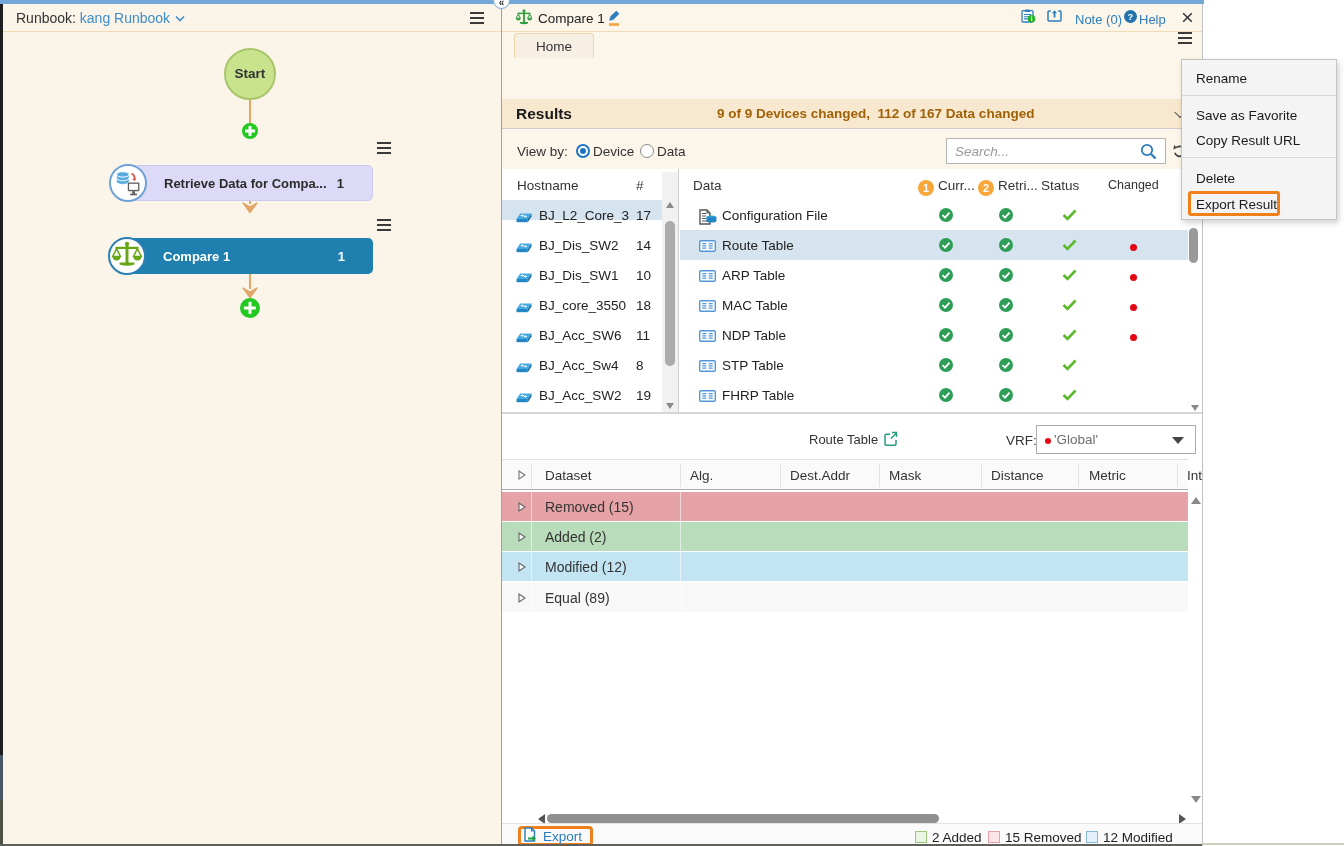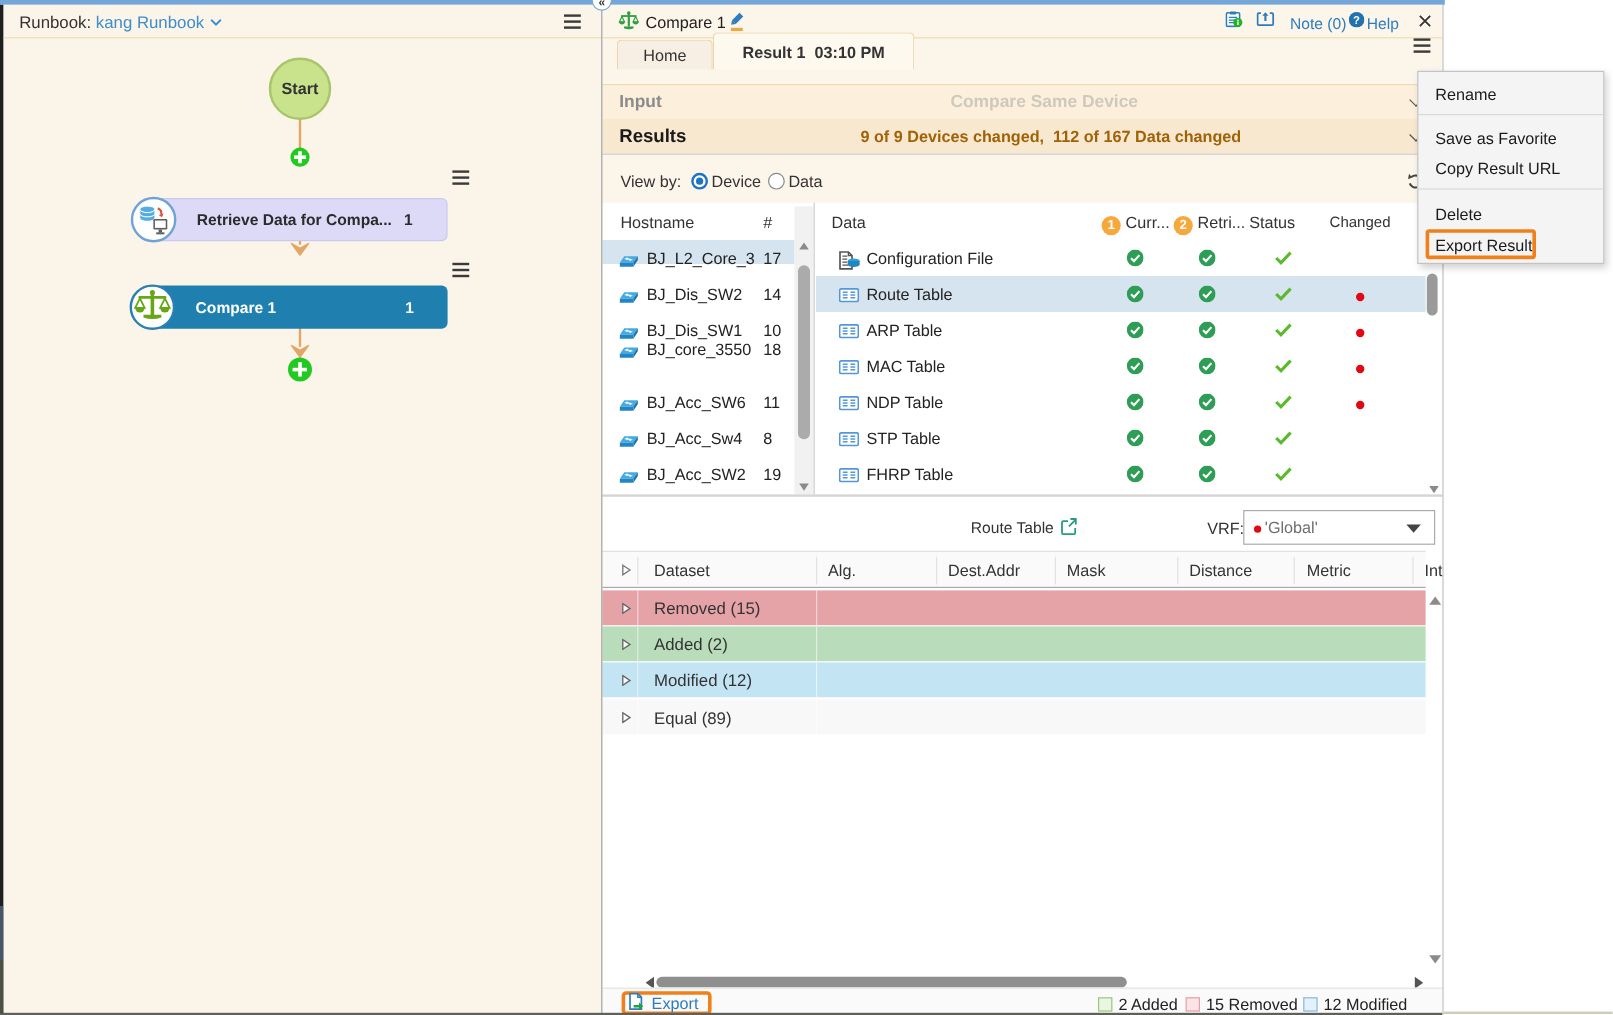--- a/index.html
+++ b/index.html
@@ -253,43 +253,44 @@
           <circle cx="6.5" cy="6.5" r="6.5" fill="#2272ad"></circle>
           <text x="6.5" y="9.6" font-size="9.5" font-weight="bold" fill="#fff" text-anchor="middle">?</text>
         </svg>
       <div style="position:absolute; left:637px; top:8px; font-size:13px;" class="bluetxt">Help</div>
       <svg style="position:absolute;left:680px;top:8px" width="11" height="11" viewBox="0 0 11 11">
           <path d="M1.2 1.2 L9.8 9.8 M9.8 1.2 L1.2 9.8" stroke="#333" stroke-width="1.5"></path>
         </svg>
     </div>
     <div id="tabrow">
       <div id="tab1" class="tab">Home</div>
-      <div id="tab2" class="tab">Result 1&nbsp;&nbsp;03:10 PM</div>
       <div class="hamb" style="left:676px; top:11px;">
           <i></i>
           <i></i>
           <i></i>
         </div>
     </div>
-    <div id="inputrow">
-        <span class="h">Input</span>
-        <span class="c">Compare Same Device</span>
-        <div class="rowchev"></div>
-      </div>
     <div id="resultsrow">
         <span class="h">Results</span>
         <span class="c">9 of 9 Devices changed,&nbsp; 112 of 167 Data changed</span>
         <div class="rowchev"></div>
       </div>
     <div id="viewby">
       <span class="lbl">View by:</span>
       <div class="radio" id="rad1"></div>
         <span class="r1">Device</span>
       <div class="radio" id="rad2"></div>
         <span class="r2">Data</span>
+      <div id="searchbox">
+          <span class="ph">Search...</span>
+        <svg style="position:absolute;right:8px;top:4px" width="17" height="17" viewBox="0 0 17 17">
+            <circle cx="7" cy="7" r="5.2" stroke="#2d7dbd" stroke-width="1.8" fill="none"></circle>
+            <line x1="11" y1="11" x2="15.5" y2="15.5" stroke="#2d7dbd" stroke-width="2.4"></line>
+          </svg>
+      </div>
       <svg style="position:absolute;left:671px;top:15px" width="15" height="15" viewBox="0 0 15 15">
           <path d="M3.2 3.6 a5 5 0 1 1 -1.4 5.2" stroke="#444" stroke-width="1.7" fill="none"></path>
           <path d="M1.2 0.8 l2.6 3.2 l-3.4 1.4 Z" fill="#444"></path>
         </svg>
     </div>
     <div id="content">
       <div id="devhead">
           <span class="h1">Hostname</span>
           <span class="h2">#</span>
         </div>
@@ -317,21 +318,21 @@
           <div class="devrow" style="top:91px">
             <svg width="16" height="10" viewBox="0 0 16 10">
               <path d="M4.2 0.5 L15.5 0.5 L11.8 6 L0.5 6 Z" fill="#45aae2"></path>
               <path d="M0.5 6 L11.8 6 L11.8 9.2 L0.5 9.2 Z" fill="#2386c4"></path>
               <path d="M11.8 6 L15.5 0.5 L15.5 3.6 L11.8 9.2 Z" fill="#1a6ea6"></path>
               <path d="M4.6 2.6 l2.6 0 M6.2 1.8 l1.2 0.8 -1.4 0.8 M11 3.4 l-2.6 0 M9.4 2.6 l-1.2 0.8 1.4 0.8" stroke="#fff" stroke-width="0.9" fill="none"></path>
             </svg>
             <span class="nm">BJ_Dis_SW1</span>
             <span class="ct">10</span>
           </div>
-          <div class="devrow" style="top:107px">
+          <div class="devrow" style="top:121px">
             <svg width="16" height="10" viewBox="0 0 16 10">
               <path d="M4.2 0.5 L15.5 0.5 L11.8 6 L0.5 6 Z" fill="#45aae2"></path>
               <path d="M0.5 6 L11.8 6 L11.8 9.2 L0.5 9.2 Z" fill="#2386c4"></path>
               <path d="M11.8 6 L15.5 0.5 L15.5 3.6 L11.8 9.2 Z" fill="#1a6ea6"></path>
               <path d="M4.6 2.6 l2.6 0 M6.2 1.8 l1.2 0.8 -1.4 0.8 M11 3.4 l-2.6 0 M9.4 2.6 l-1.2 0.8 1.4 0.8" stroke="#fff" stroke-width="0.9" fill="none"></path>
             </svg>
             <span class="nm">BJ_core_3550</span>
             <span class="ct">18</span>
           </div>
           <div class="devrow" style="top:151px">

